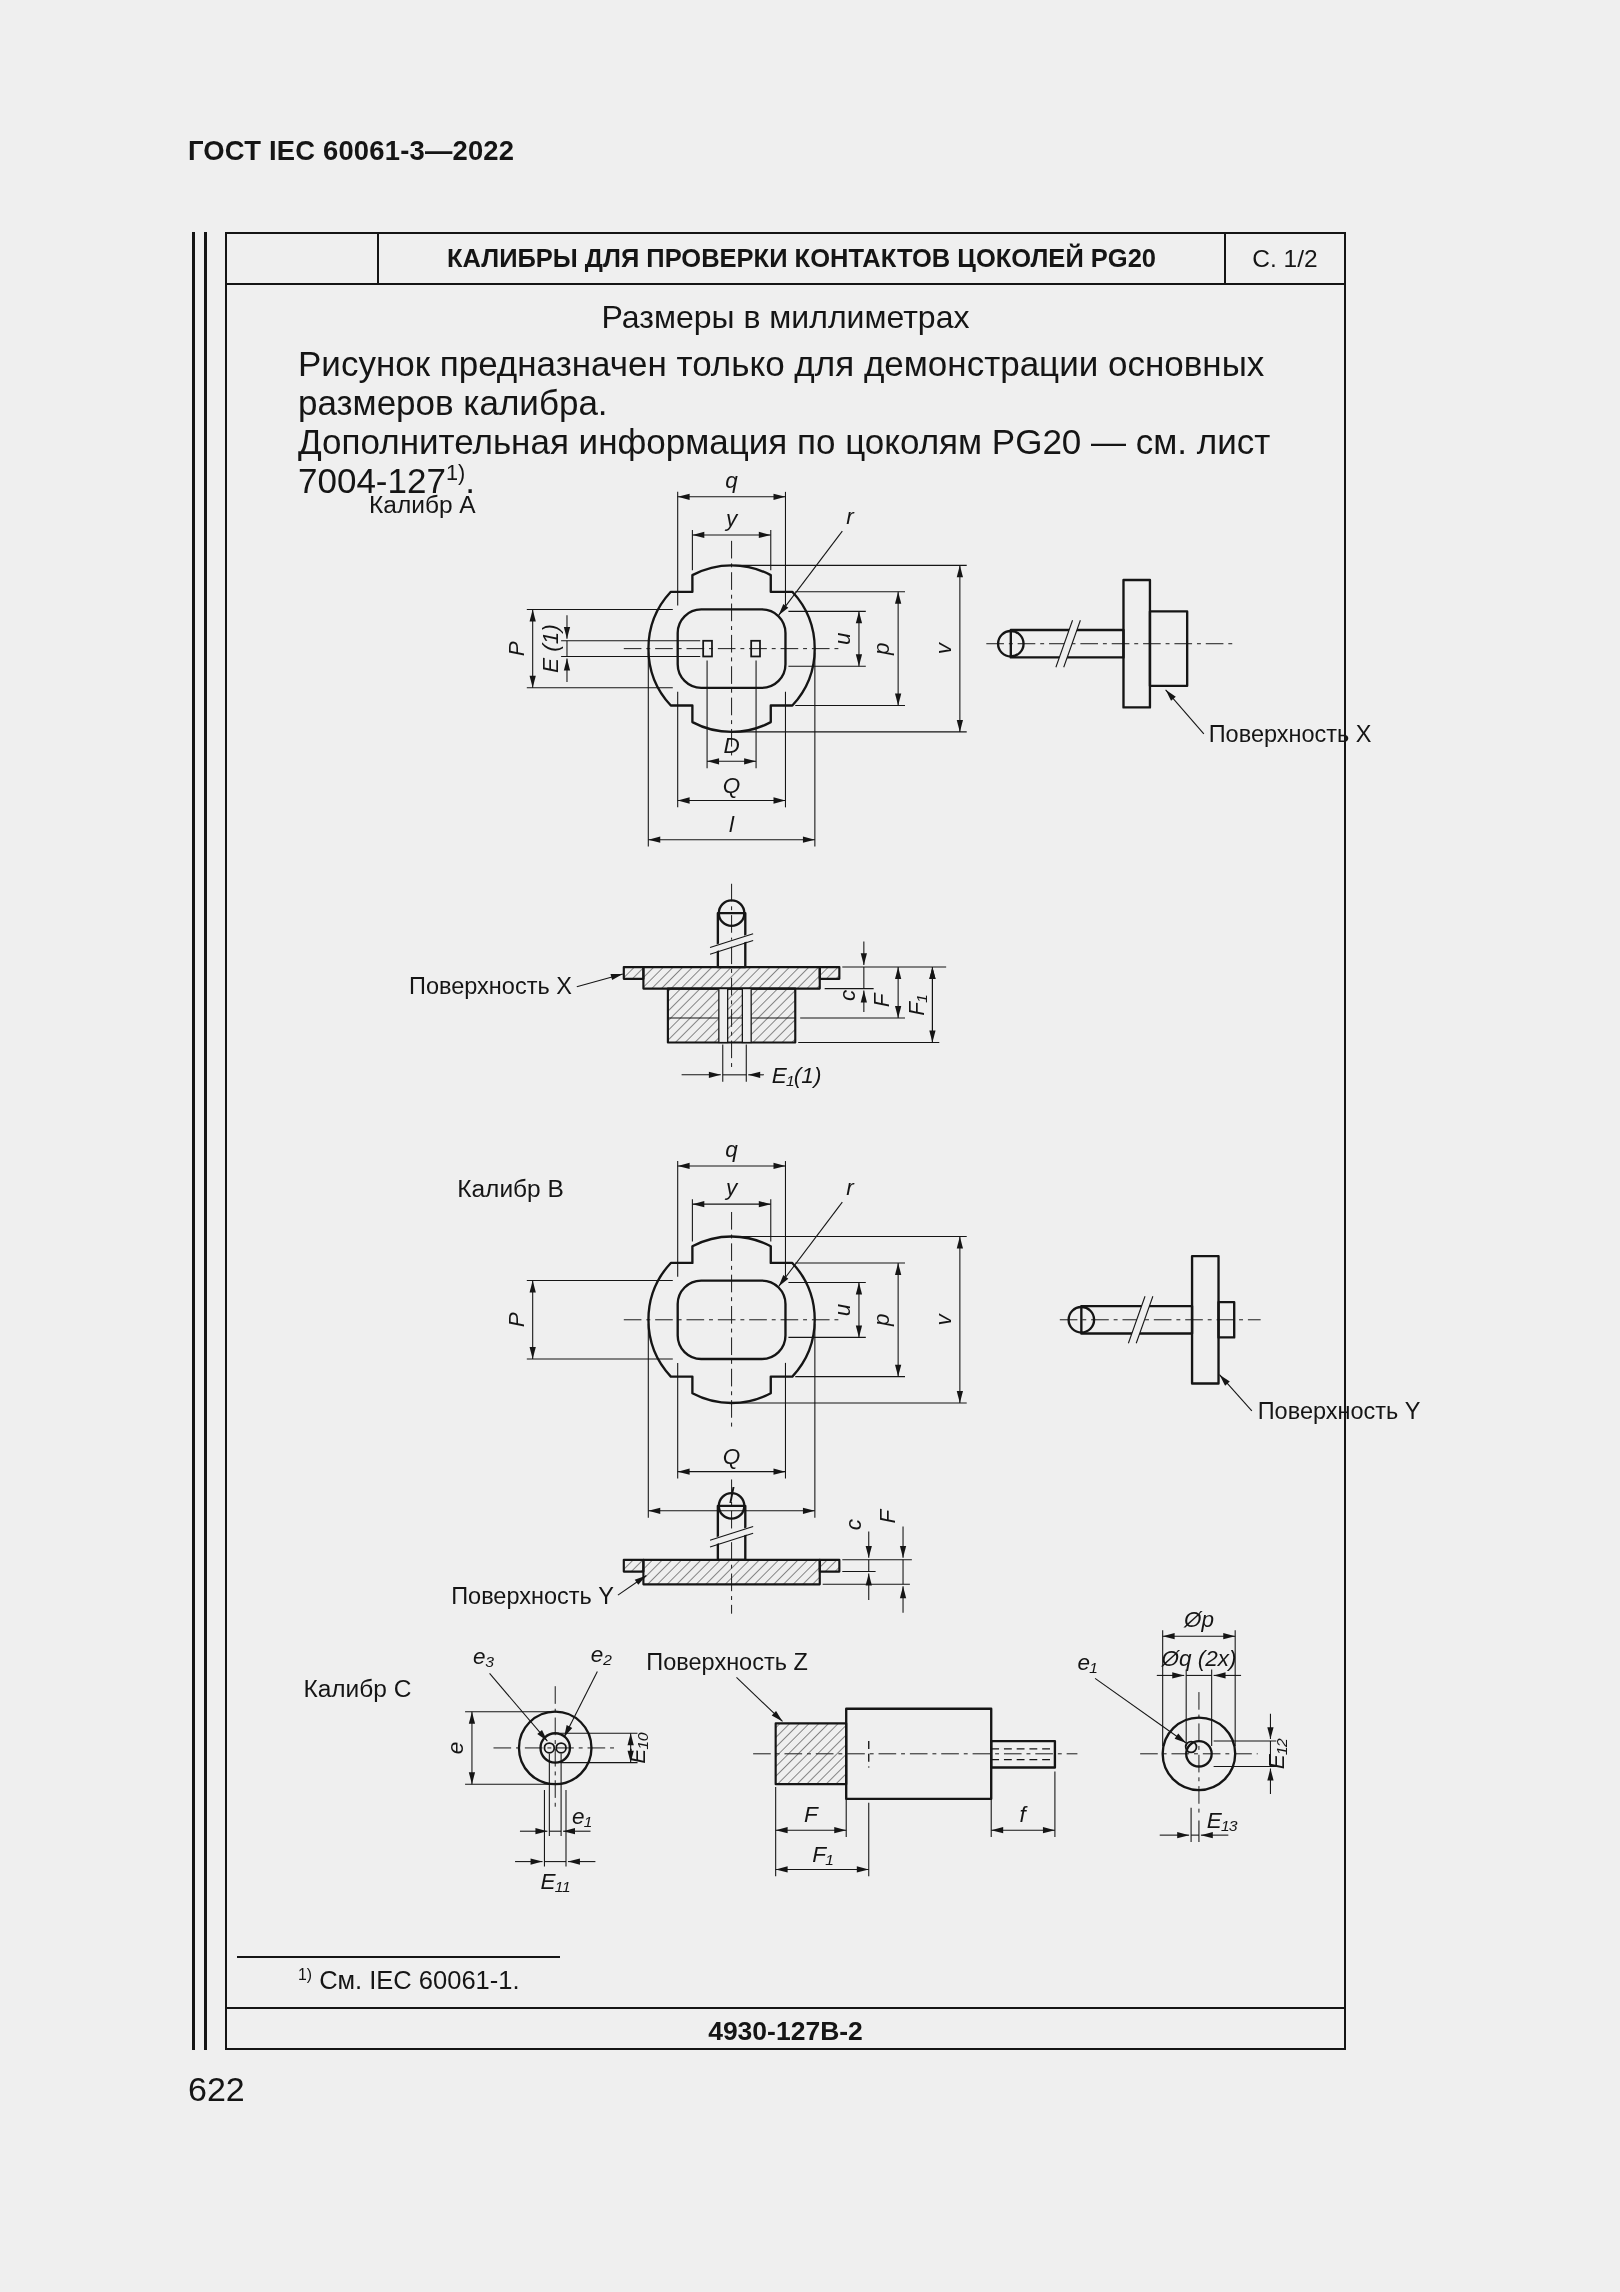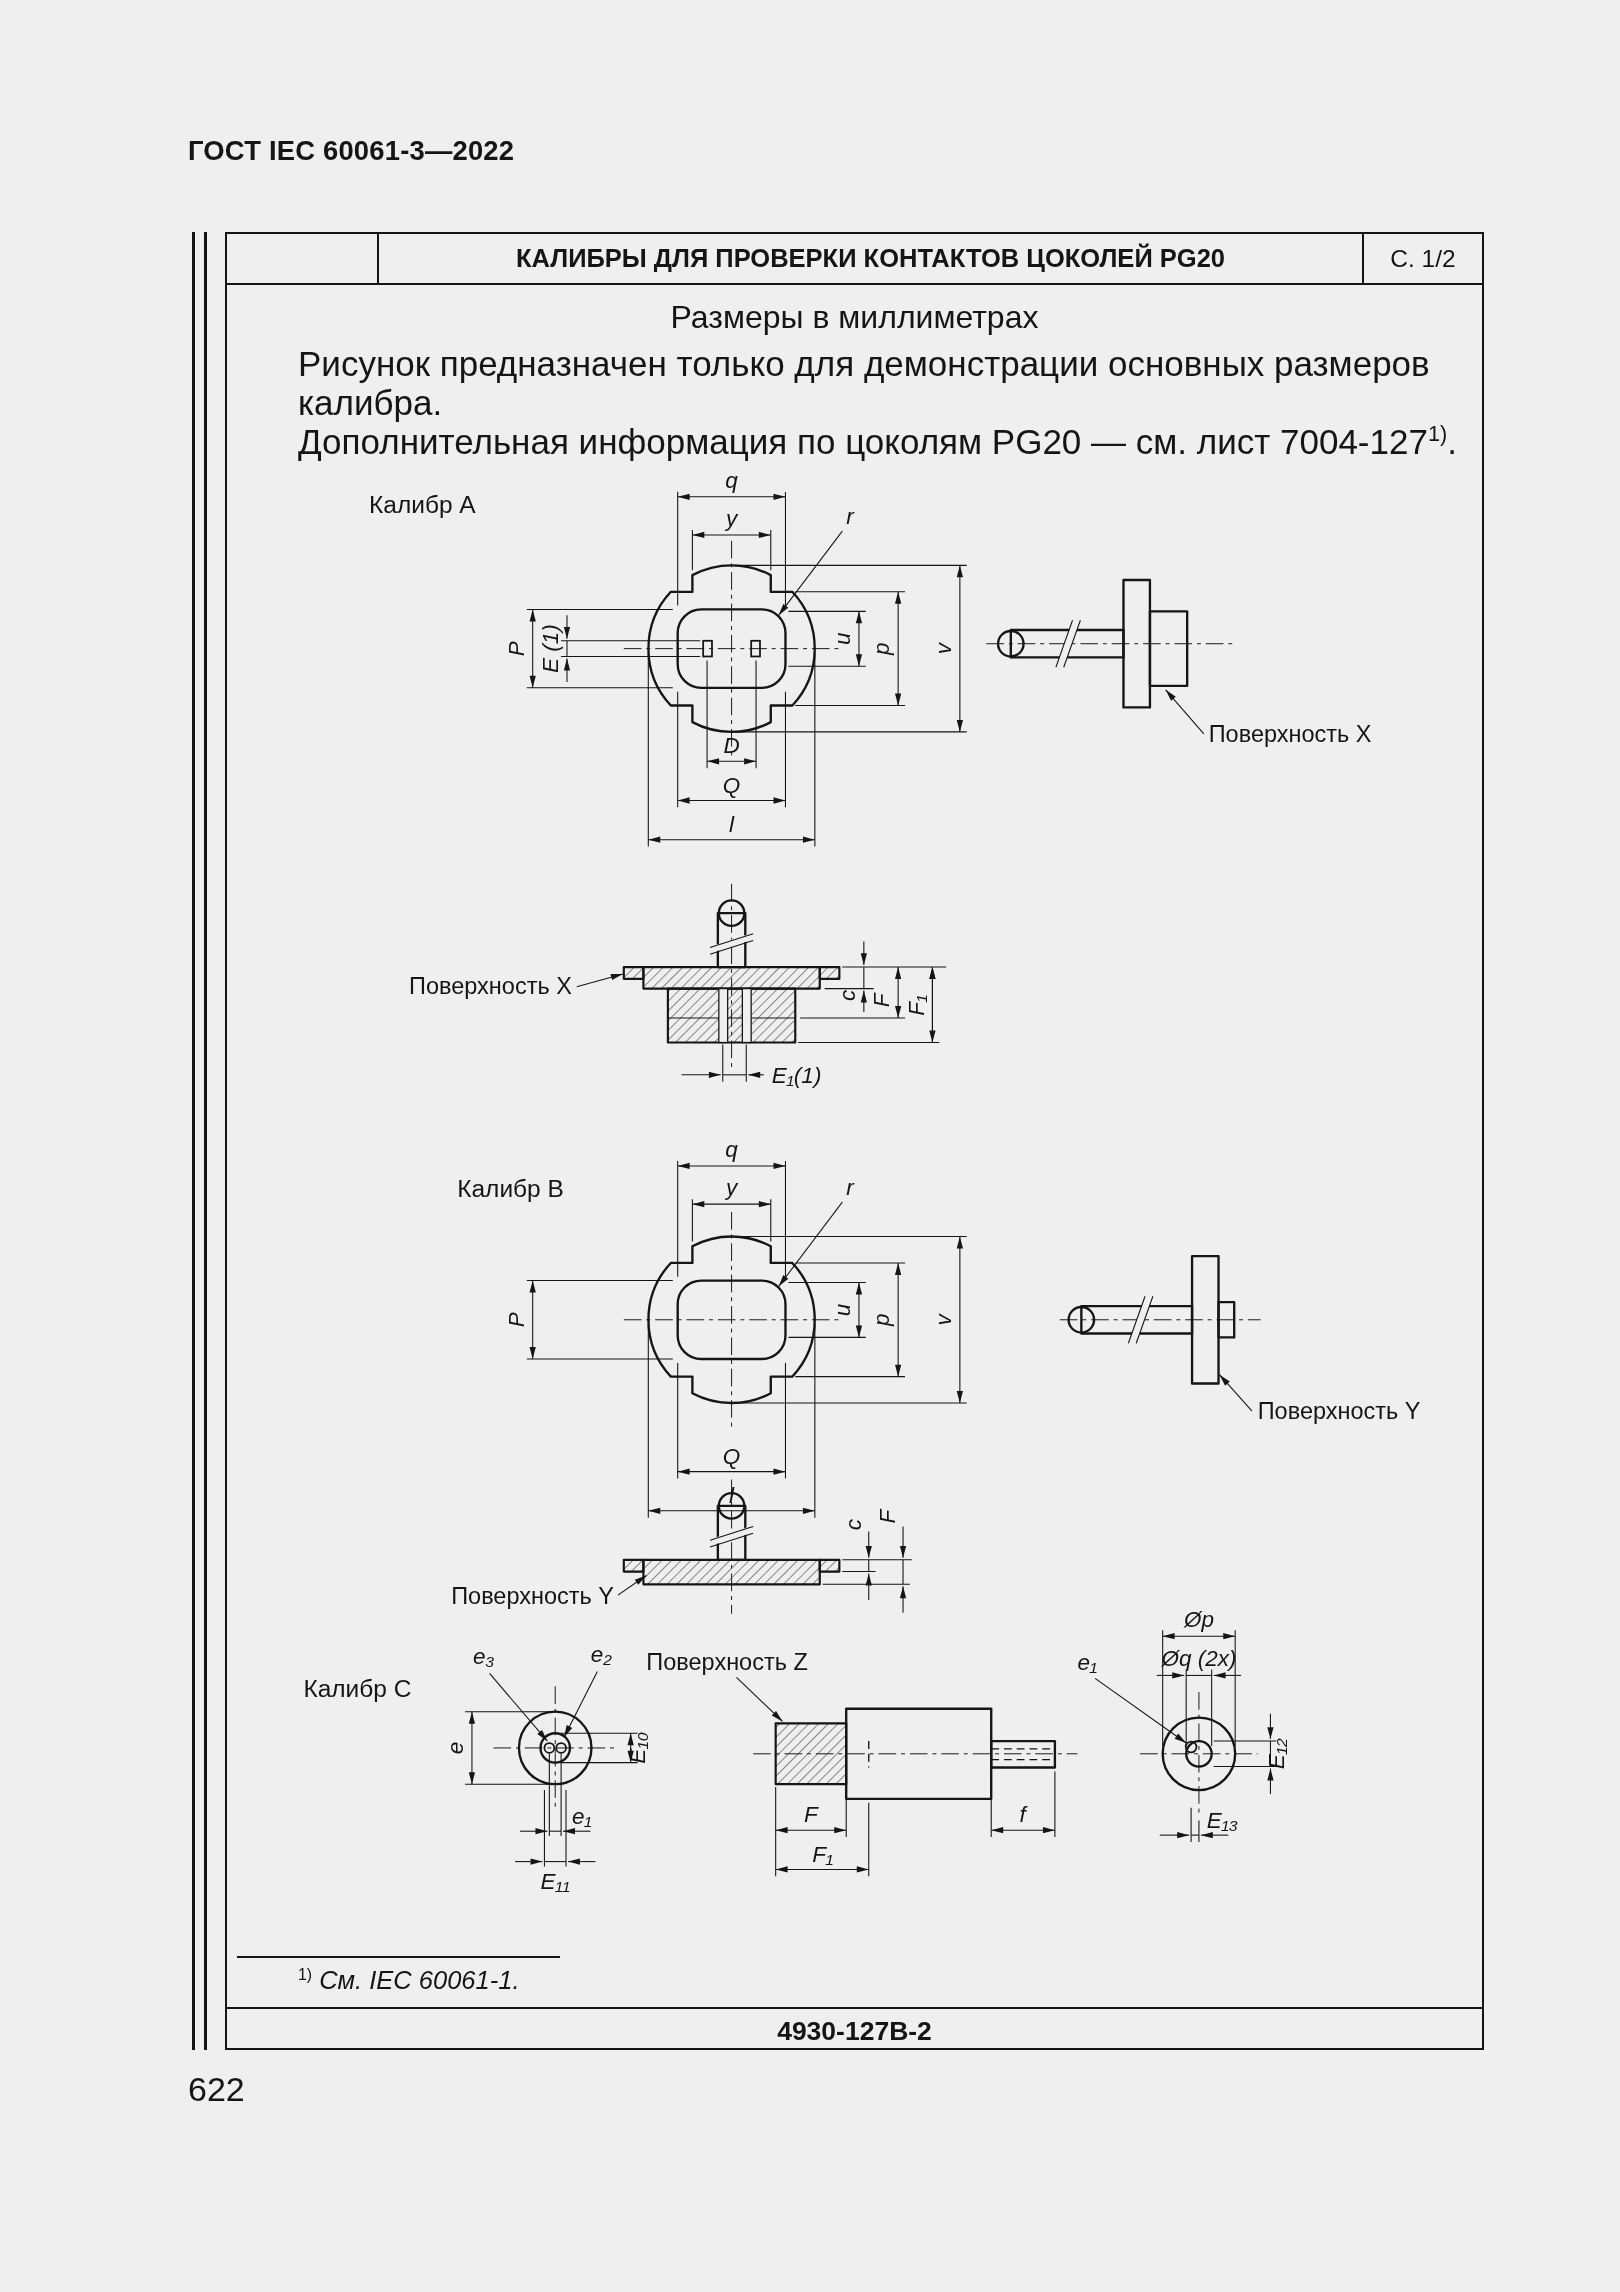--- a/index.html
+++ b/index.html
@@ -3,32 +3,32 @@
 <meta charset="utf-8">
 <style>
   :root { --ink:#151515; --paper:#efefef; }
   * { margin:0; padding:0; box-sizing:border-box; }
   html,body { width:1620px; height:2293px; }
   body { background:var(--paper); font-family:"Liberation Sans", sans-serif; color:var(--ink); position:relative; }
   .page { position:absolute; inset:0; }
   .doc-header { position:absolute; left:188px; top:135px; font-size:27.4px; font-weight:bold; letter-spacing:0.2px; }
   .rv { position:absolute; top:232px; height:1818px; width:2.9px; background:var(--ink); }
   .rv1 { left:192px; } .rv2 { left:204px; }
-  .frame { position:absolute; left:225px; top:232px; width:1259px; height:1818px; border:2.9px solid var(--ink); }
+  .frame { position:absolute; left:225px; top:232px; width:1121px; height:1818px; border:2.9px solid var(--ink); }
   .head { position:absolute; left:0; top:0; width:100%; height:51px; border-bottom:2.9px solid var(--ink); display:flex; }
   .head-left { width:152px; border-right:2.9px solid var(--ink); }
   .head-title { flex:1; display:flex; align-items:center; justify-content:center; font-weight:bold; font-size:25.5px; }
   .head-ref { width:120px; border-left:2.9px solid var(--ink); display:flex; align-items:center; justify-content:center; font-size:24.5px; }
   .units { position:absolute; top:65px; left:0; width:100%; text-align:center; font-size:32px; }
   .intro { position:absolute; left:71px; top:110px; font-size:35px; line-height:39px; }
   sup { font-size:.62em; vertical-align:super; line-height:0; }
   .drawing { position:absolute; left:0; top:189px; }
   .footnote-rule { position:absolute; left:9.8px; top:1722px; width:323px; border-top:2px solid var(--ink); }
   .footnote { position:absolute; left:71px; top:1732px; font-size:25.5px; }
-  .fn-text { font-style:italic; }
+  .fn-text { }
   .bottom-rule { position:absolute; left:0; top:1773px; width:100%; border-top:2.9px solid var(--ink); }
   .doc-number { position:absolute; top:1782px; left:0; width:100%; text-align:center; font-weight:bold; font-size:26.5px; }
   .page-number { position:absolute; left:188px; top:2070px; font-size:34px; }
   
   .ol  { fill:none; stroke:var(--ink); stroke-width:2.4; stroke-linejoin:round; }
   .ol2 { fill:none; stroke:var(--ink); stroke-width:1.8; }
   .olh { fill:url(#h); stroke:var(--ink); stroke-width:2.2; stroke-linejoin:round; }
   .tn  { fill:none; stroke:var(--ink); stroke-width:1.1; }
   .cl  { fill:none; stroke:var(--ink); stroke-width:1; stroke-dasharray:18 5 4 5; }
   .hid { fill:none; stroke:var(--ink); stroke-width:1.4; stroke-dasharray:8 5; }

